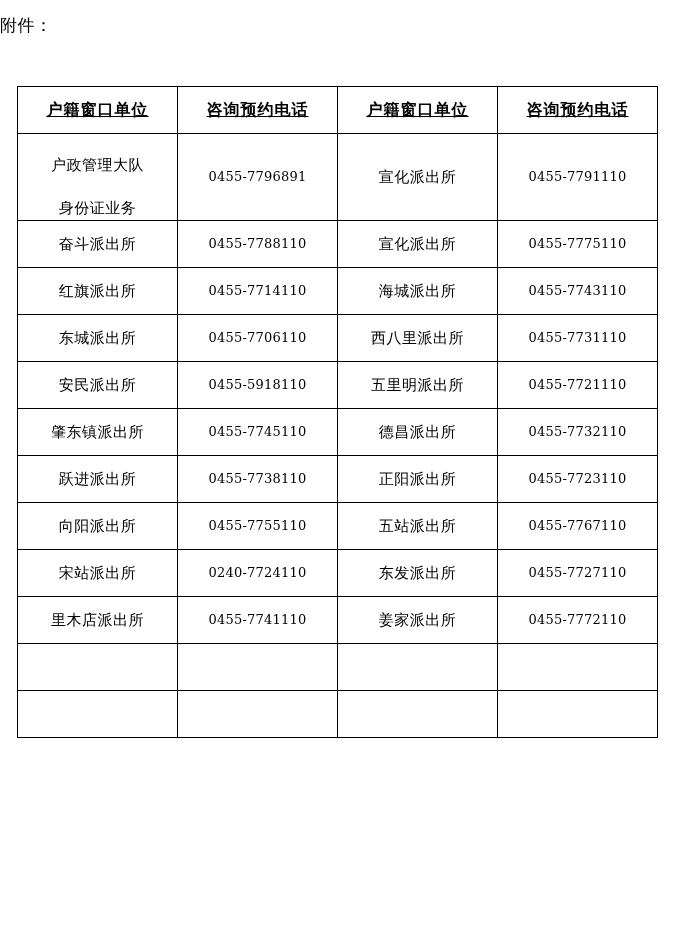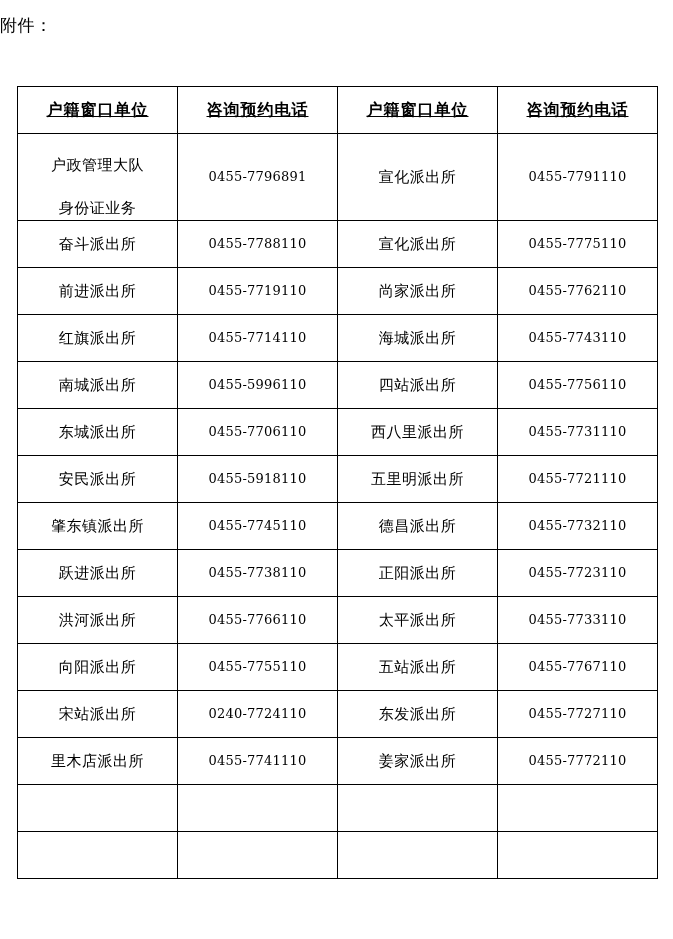--- a/index.html
+++ b/index.html
@@ -106,36 +106,24 @@
           <td class="unit">宣化派出所</td>
           <td class="phone">0455-7791110</td>
         </tr>
         <tr>
           <td class="unit">奋斗派出所</td>
           <td class="phone">0455-7788110</td>
           <td class="unit">宣化派出所</td>
           <td class="phone">0455-7775110</td>
         </tr>
         <tr>
-          <td class="unit">前进派出所</td>
-          <td class="phone">0455-7719110</td>
-          <td class="unit">尚家派出所</td>
-          <td class="phone">0455-7762110</td>
-        </tr>
-        <tr>
           <td class="unit">红旗派出所</td>
           <td class="phone">0455-7714110</td>
           <td class="unit">海城派出所</td>
           <td class="phone">0455-7743110</td>
-        </tr>
-        <tr>
-          <td class="unit">南城派出所</td>
-          <td class="phone">0455-5996110</td>
-          <td class="unit">四站派出所</td>
-          <td class="phone">0455-7756110</td>
         </tr>
         <tr>
           <td class="unit">东城派出所</td>
           <td class="phone">0455-7706110</td>
           <td class="unit">西八里派出所</td>
           <td class="phone">0455-7731110</td>
         </tr>
         <tr>
           <td class="unit">安民派出所</td>
           <td class="phone">0455-5918110</td>
@@ -146,26 +134,20 @@
           <td class="unit">肇东镇派出所</td>
           <td class="phone">0455-7745110</td>
           <td class="unit">德昌派出所</td>
           <td class="phone">0455-7732110</td>
         </tr>
         <tr>
           <td class="unit">跃进派出所</td>
           <td class="phone">0455-7738110</td>
           <td class="unit">正阳派出所</td>
           <td class="phone">0455-7723110</td>
-        </tr>
-        <tr>
-          <td class="unit">洪河派出所</td>
-          <td class="phone">0455-7766110</td>
-          <td class="unit">太平派出所</td>
-          <td class="phone">0455-7733110</td>
         </tr>
         <tr>
           <td class="unit">向阳派出所</td>
           <td class="phone">0455-7755110</td>
           <td class="unit">五站派出所</td>
           <td class="phone">0455-7767110</td>
         </tr>
         <tr>
           <td class="unit">宋站派出所</td>
           <td class="phone">0240-7724110</td>

